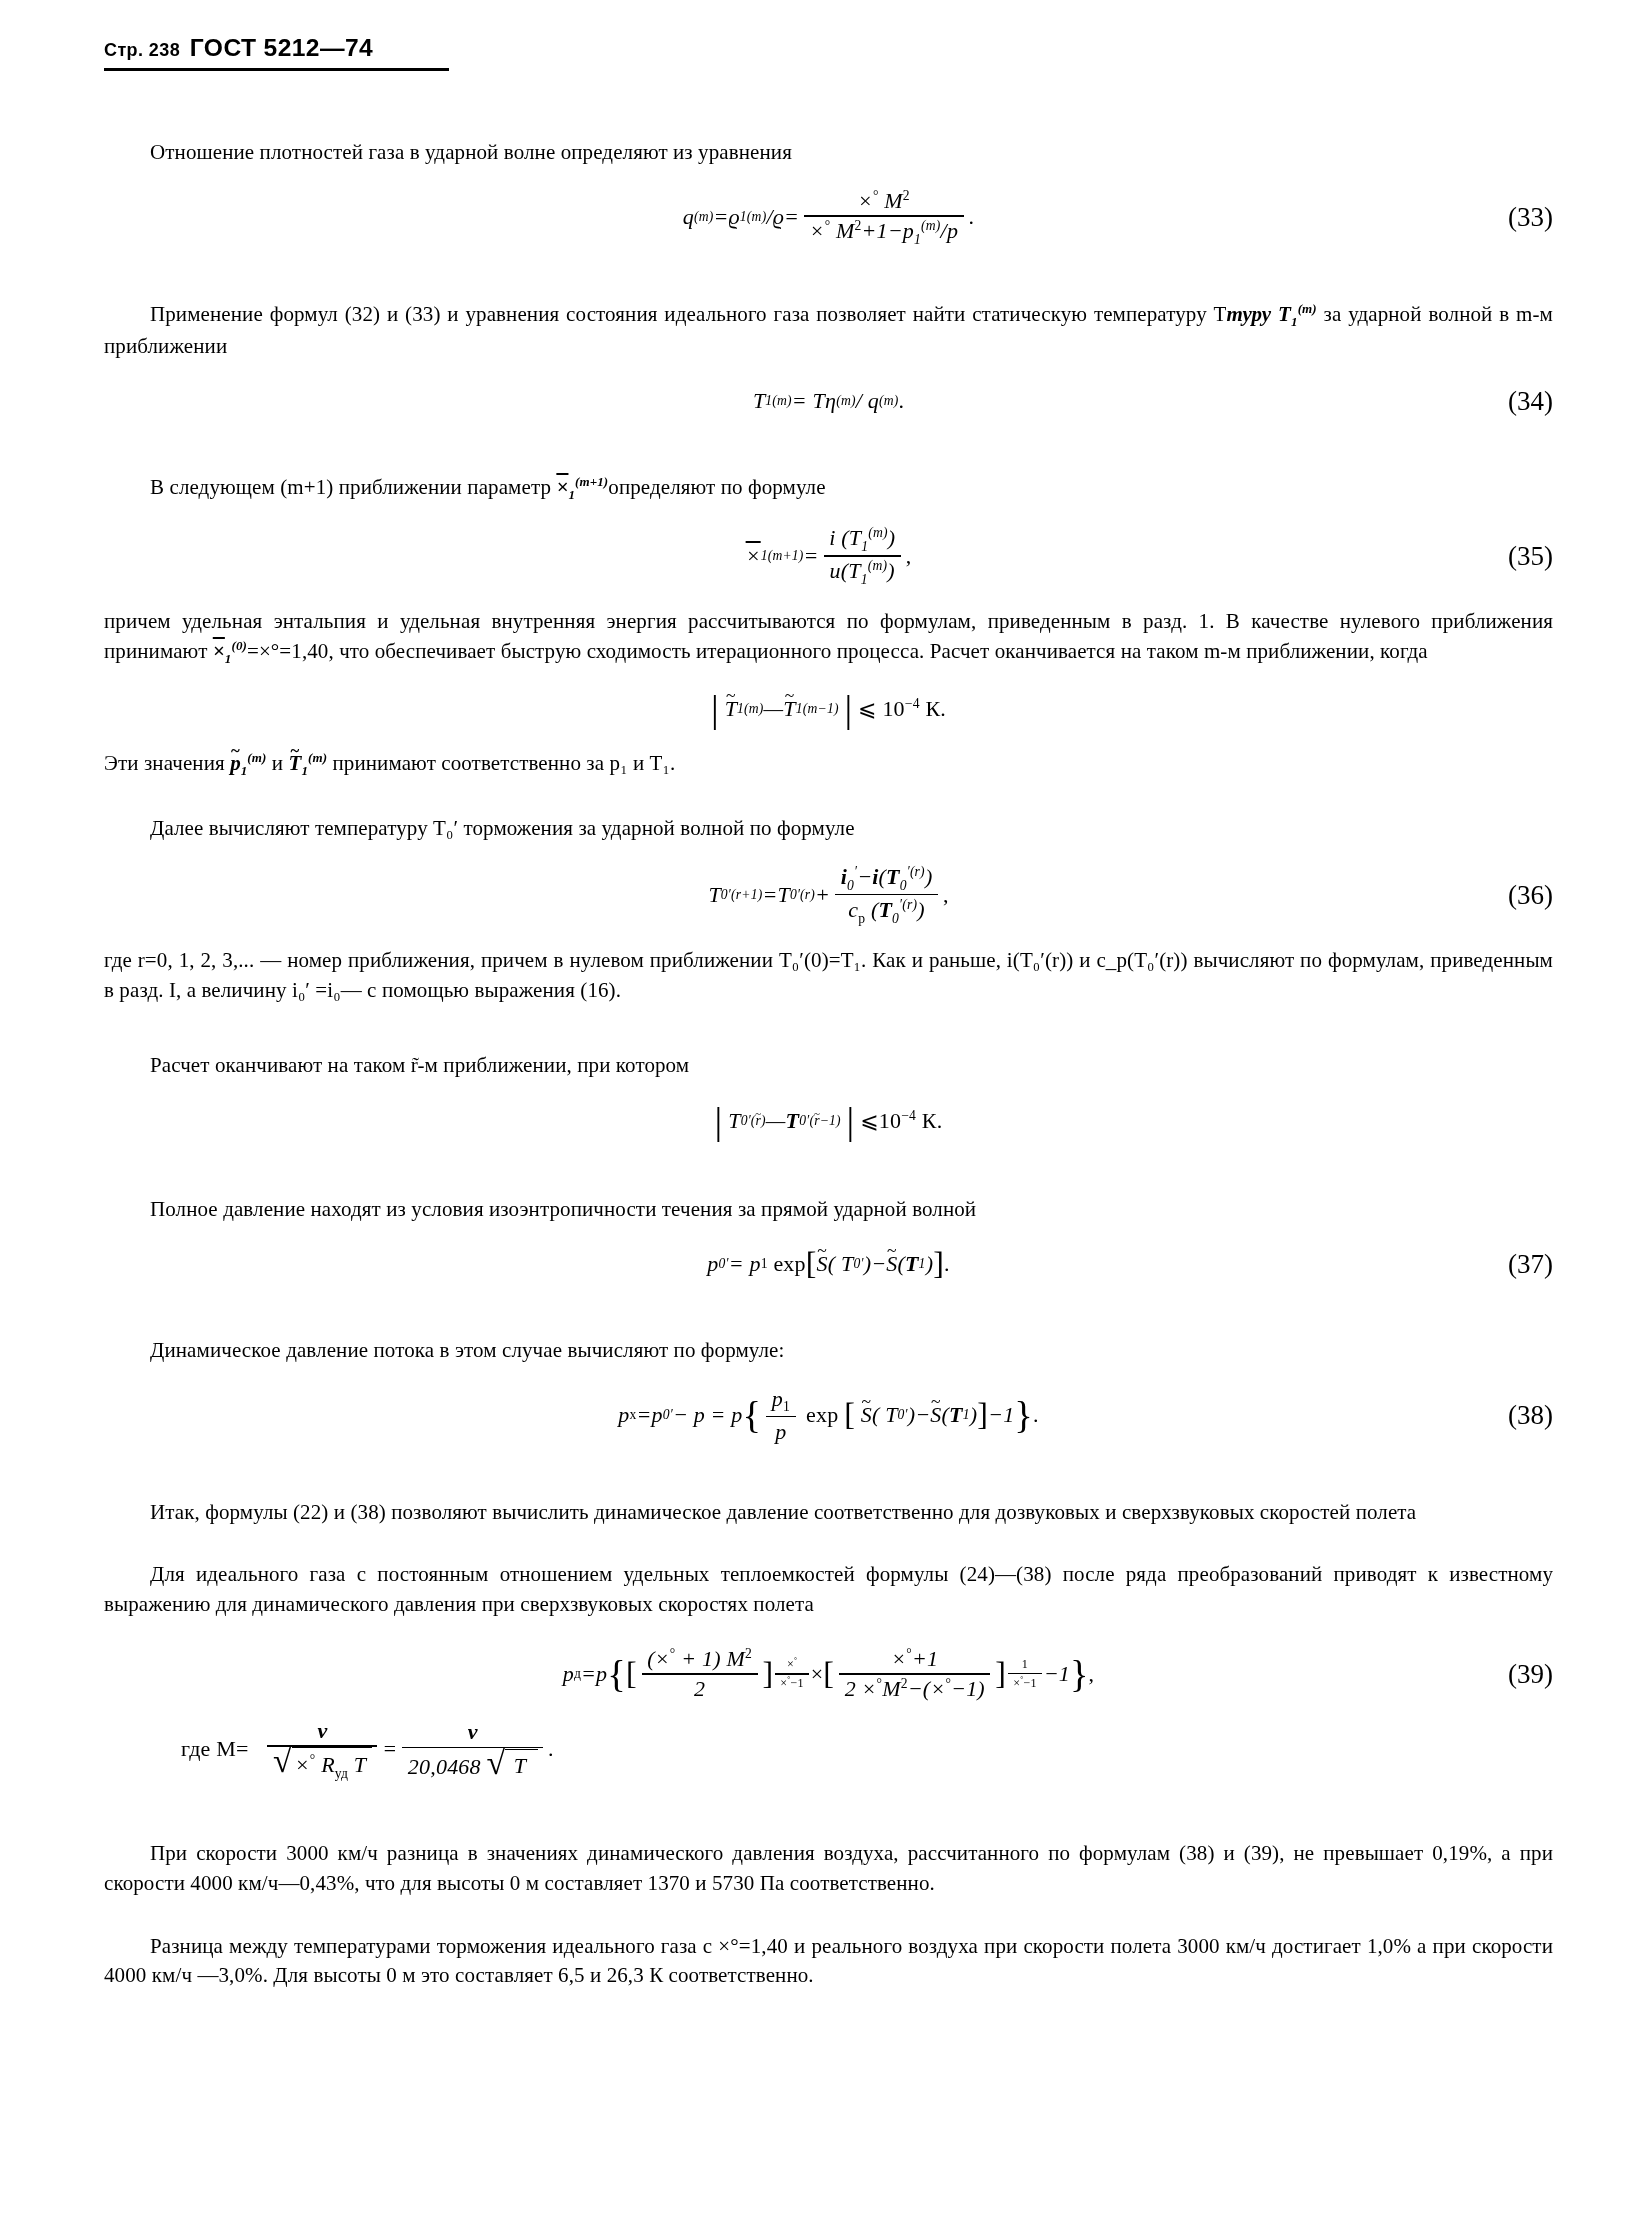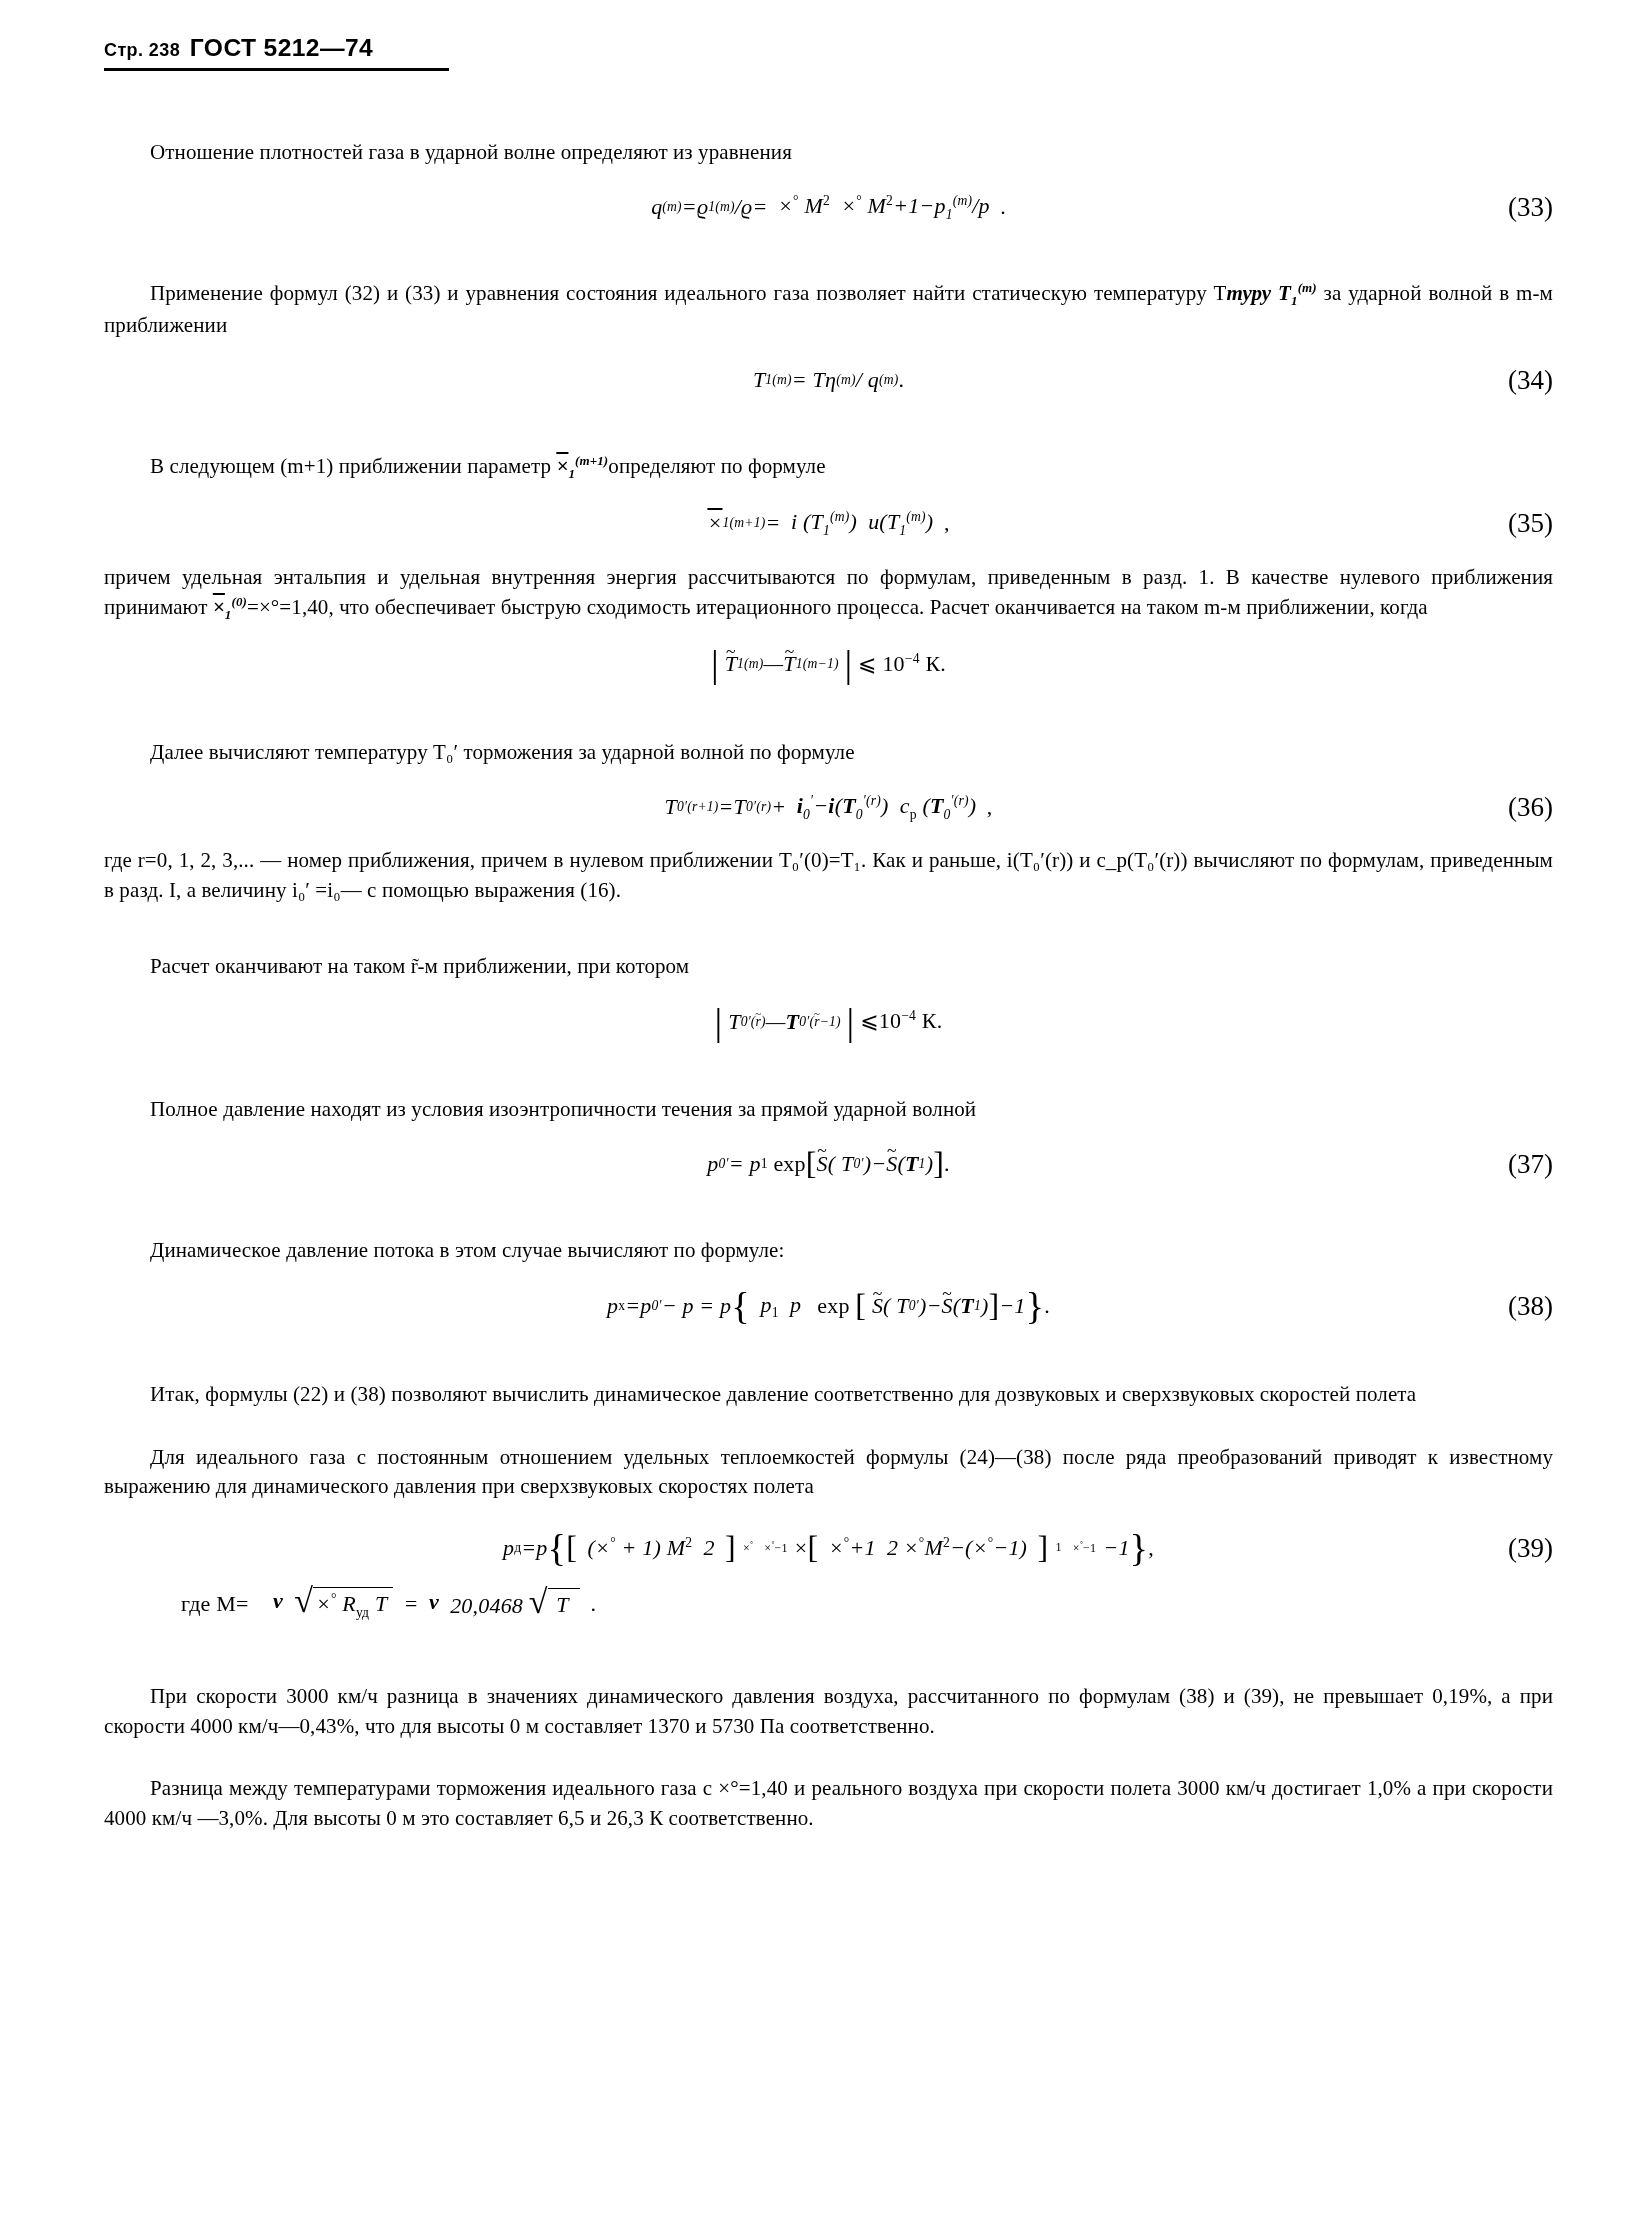--- a/index.html
+++ b/index.html
@@ -88,22 +88,22 @@
   }
   .formula .up { font-style: normal; }
   sub, sup {
     font-size: 0.62em;
     font-style: italic;
   }
   sup.up, sub.up { font-style: normal; }
 
   .frac {
     display: inline-flex;
-    flex-direction: row;
-    align-items: flex-start;
+    flex-direction: column;
+    align-items: center;
     vertical-align: middle;
     margin: 0 4.9px;
   }
   .frac .num, .frac .den {
     padding: 0.7px 5.6px;
     white-space: nowrap;
     line-height: 1.25;
   }
   .frac .bar {
     width: 100%;
@@ -206,20 +206,21 @@
     <div class="spacer-md"></div>
 
     <div class="frow">
       <span class="formula">
         <span class="bigger">|</span>&nbsp;<span class="tilde-top">T</span><sub>1</sub><sup>(m)</sup> — <span class="tilde-top">T</span><sub>1</sub><sup>(m−1)</sup>&nbsp;<span class="bigger">|</span>&nbsp;<span class="roman">⩽ 10<sup class="up">−4</sup>&nbsp;К.</span>
       </span>
     </div>
 
     <div class="spacer-md"></div>
 
+    <p class="para"><span>Эти значения</span> <span class="ital"><span class="tilde-top">p</span><sub>1</sub><sup>(m)</sup></span> <span>и</span> <span class="ital"><span class="tilde-top">T</span><sub>1</sub><sup>(m)</sup></span> <span>принимают соответственно за p₁ и T₁.</span></p>
 
     <p class="para indent">Далее вычисляют температуру T₀′ торможения за ударной волной по формуле</p>
 
     <div class="spacer-md"></div>
 
     <div class="frow">
       <span class="formula">
         T<sub>0</sub><sup>′(r+1)</sup>=T<sub>0</sub><sup>′(r)</sup> +
         <span class="frac">
           <span class="num"><b>i</b><sub>0</sub><sup>′</sup>−<b>i</b>(<b>T</b><sub>0</sub><sup>′(r)</sup>)</span>

